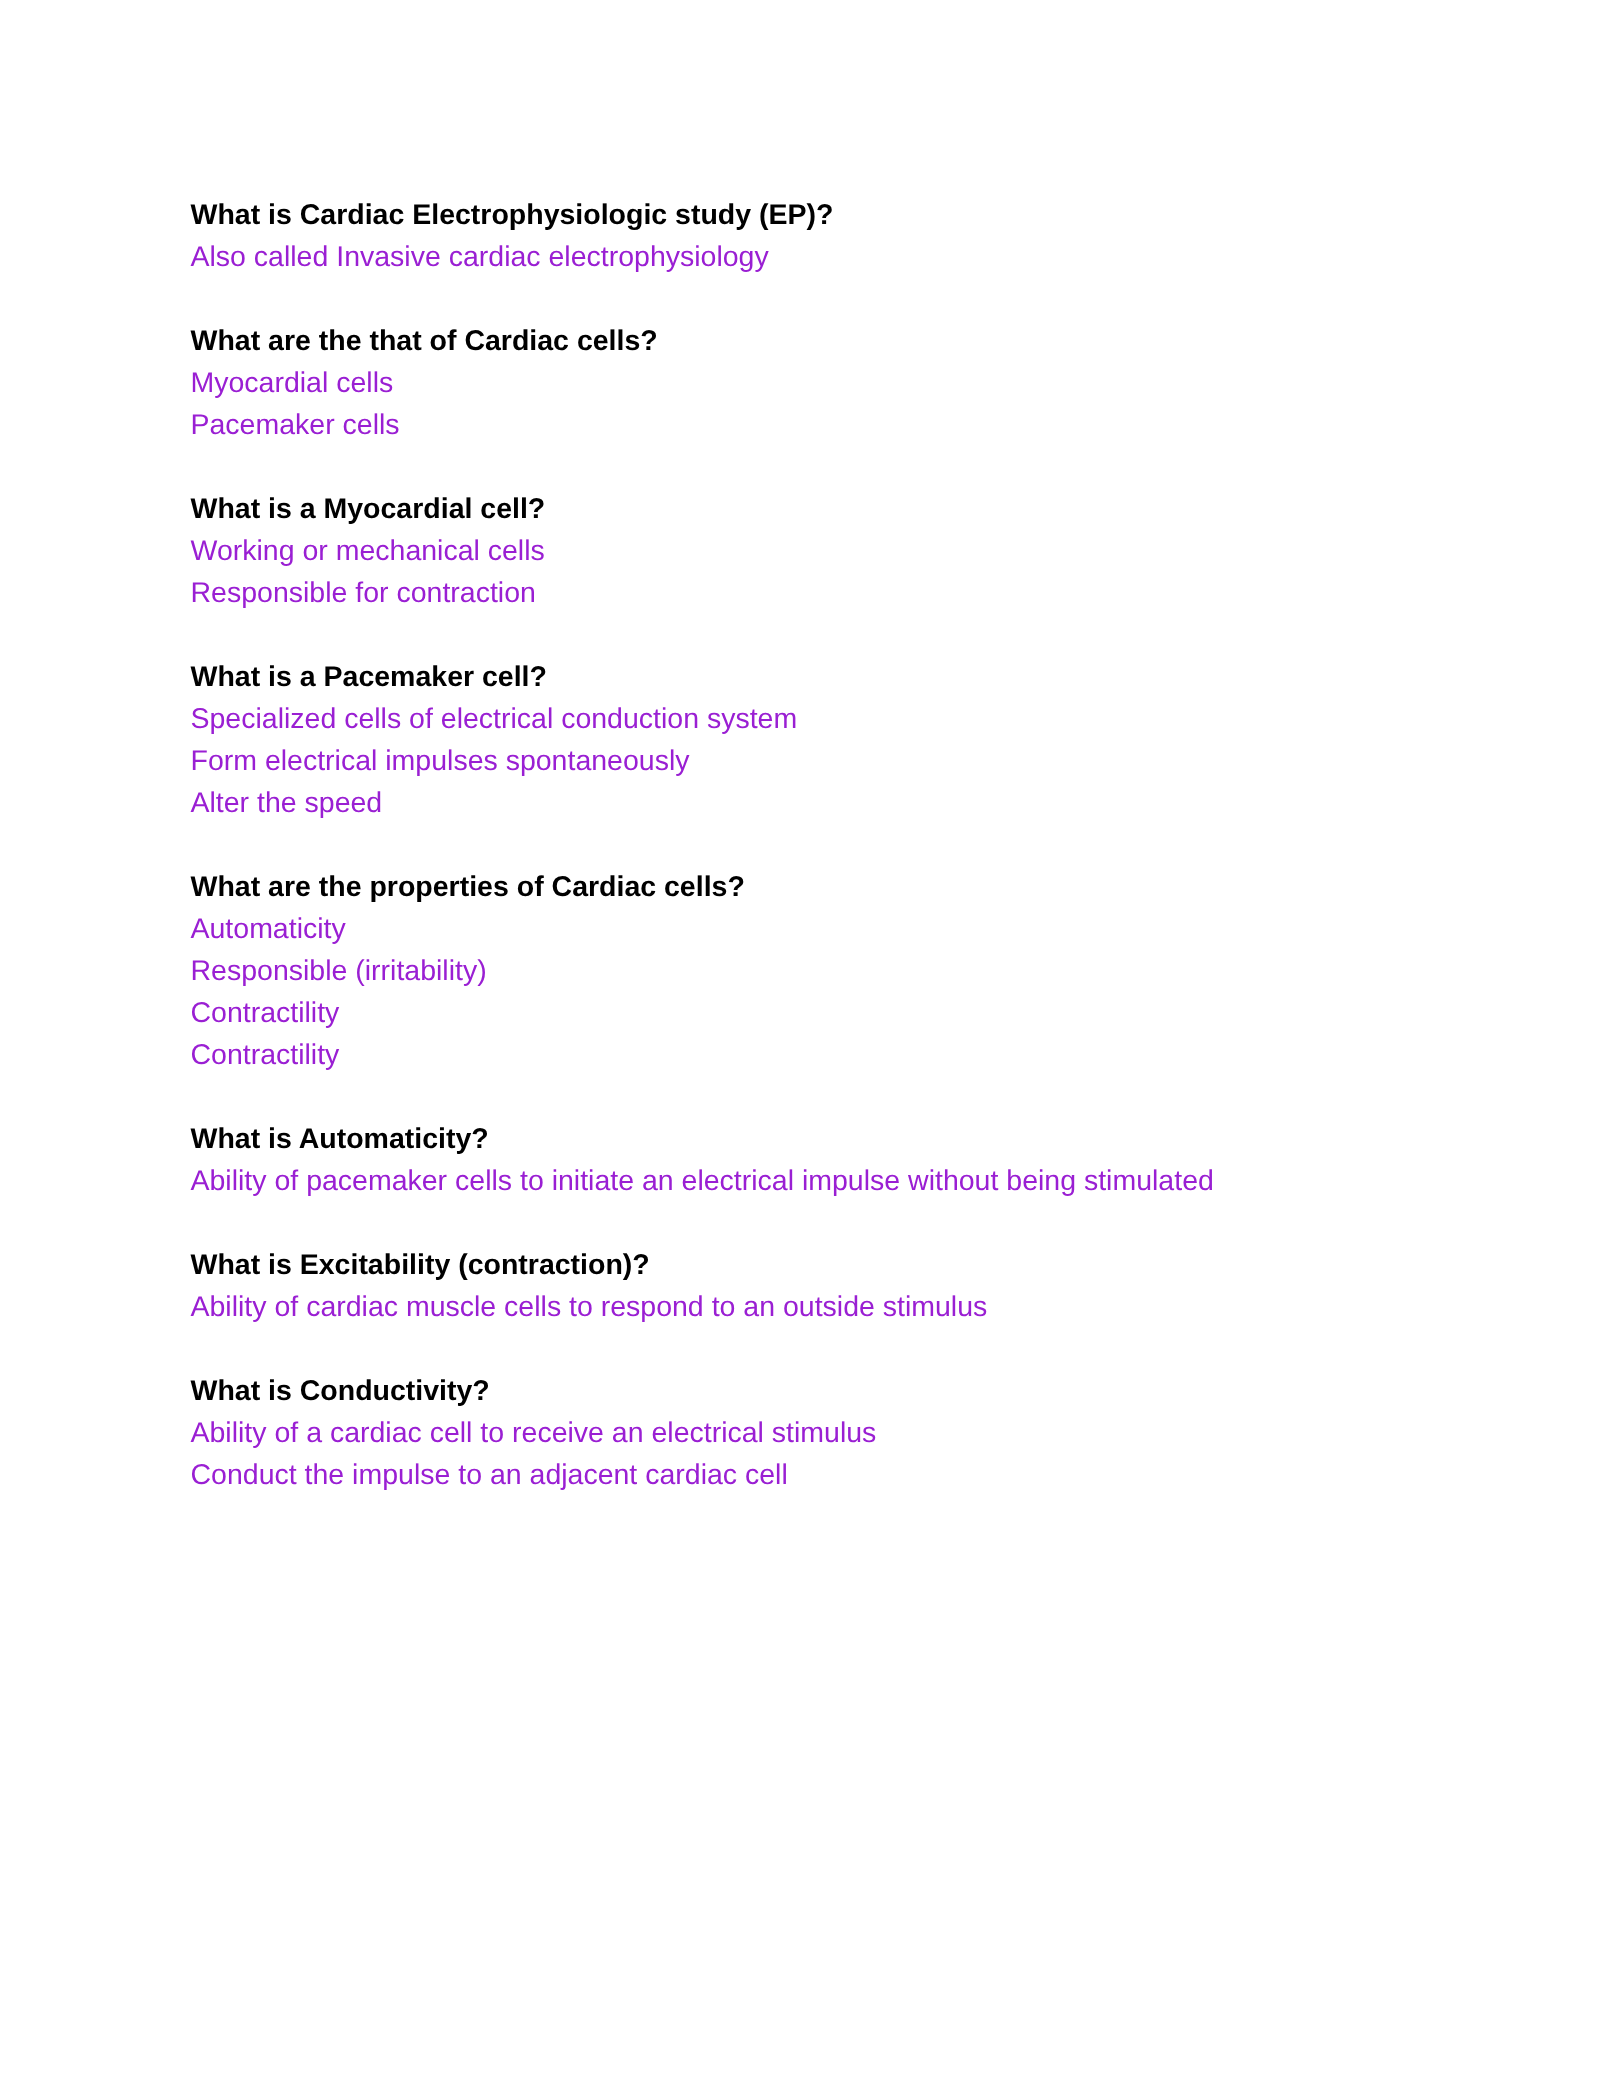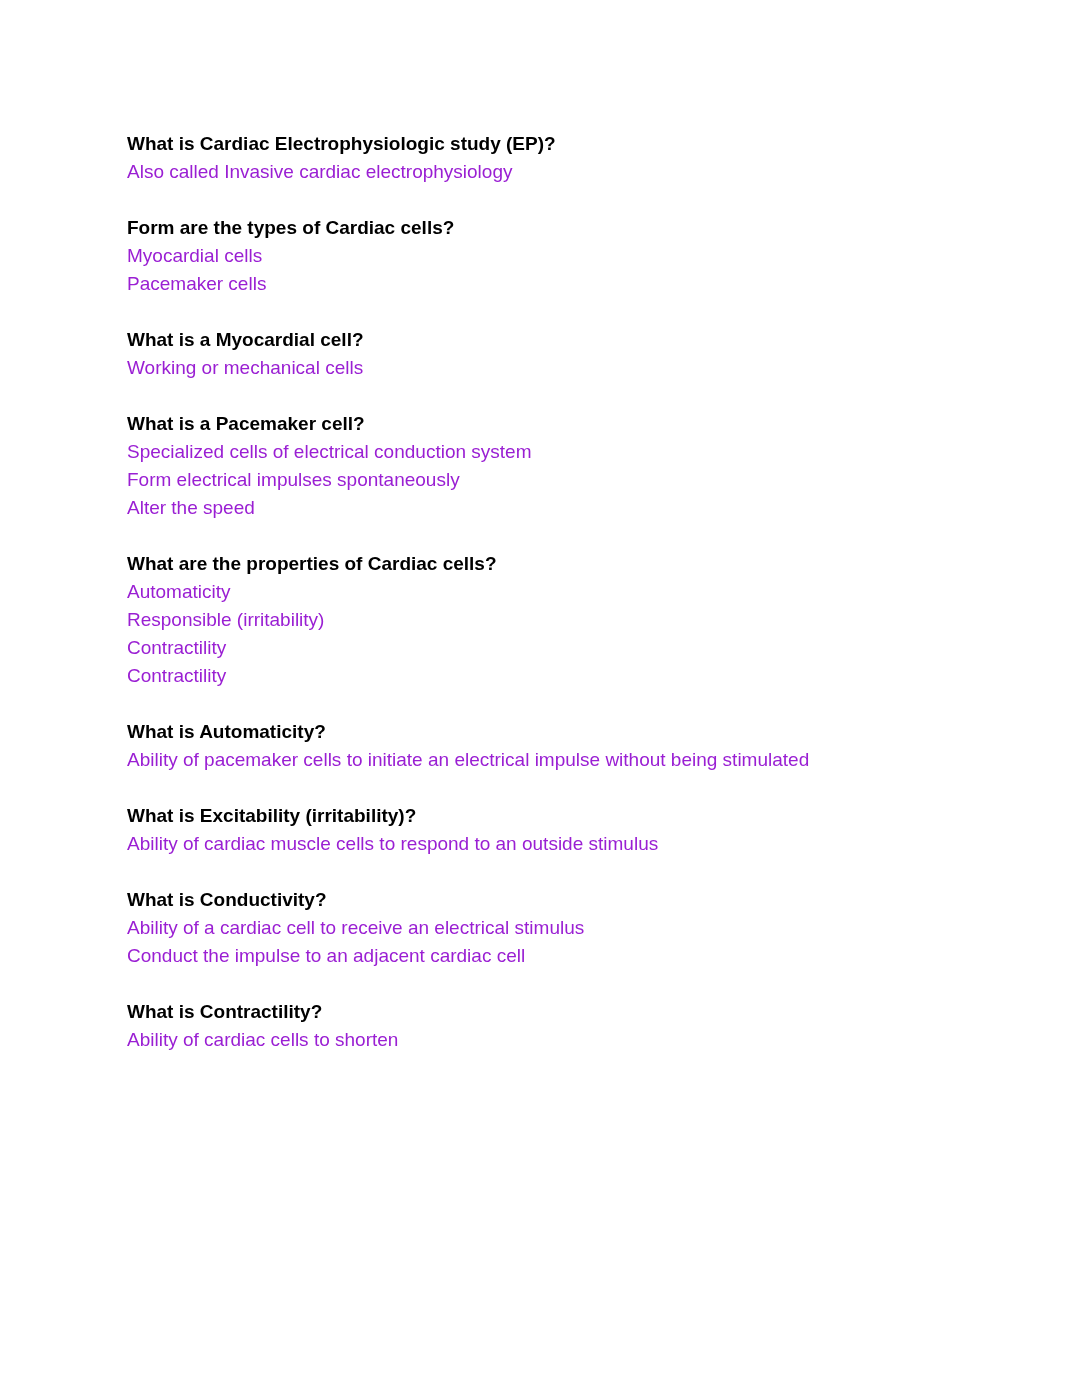--- a/index.html
+++ b/index.html
@@ -38,28 +38,29 @@
 
 <div class="page">
 
   <div class="qa-block">
     <div class="question">What is Cardiac Electrophysiologic study (EP)?</div>
     <div class="answer">Also called Invasive cardiac electrophysiology</div>
   </div>
 
 
   <div class="qa-block">
-    <div class="question">Form are the types of Cardiac cells?</div>
+    <div class="question">What are the that of Cardiac cells?</div>
     <div class="answer">Myocardial cells</div>
     <div class="answer">Pacemaker cells</div>
   </div>
 
   <div class="qa-block">
     <div class="question">What is a Myocardial cell?</div>
     <div class="answer">Working or mechanical cells</div>
+    <div class="answer">Responsible for contraction</div>
   </div>
 
   <div class="qa-block">
     <div class="question">What is a Pacemaker cell?</div>
     <div class="answer">Specialized cells of electrical conduction system</div>
     <div class="answer">Form electrical impulses spontaneously</div>
     <div class="answer">Alter the speed</div>
   </div>
 
   <div class="qa-block">
@@ -69,28 +70,24 @@
     <div class="answer">Contractility</div>
     <div class="answer">Contractility</div>
   </div>
 
   <div class="qa-block">
     <div class="question">What is Automaticity?</div>
     <div class="answer">Ability of pacemaker cells to initiate an electrical impulse without being stimulated</div>
   </div>
 
   <div class="qa-block">
-    <div class="question">What is Excitability (irritability)?</div>
+    <div class="question">What is Excitability (contraction)?</div>
     <div class="answer">Ability of cardiac muscle cells to respond to an outside stimulus</div>
   </div>
 
   <div class="qa-block">
     <div class="question">What is Conductivity?</div>
     <div class="answer">Ability of a cardiac cell to receive an electrical stimulus</div>
     <div class="answer">Conduct the impulse to an adjacent cardiac cell</div>
   </div>
 
-  <div class="qa-block">
-    <div class="question">What is Contractility?</div>
-    <div class="answer">Ability of cardiac cells to shorten</div>
-  </div>
 
 </div>
 
 </body></html>

